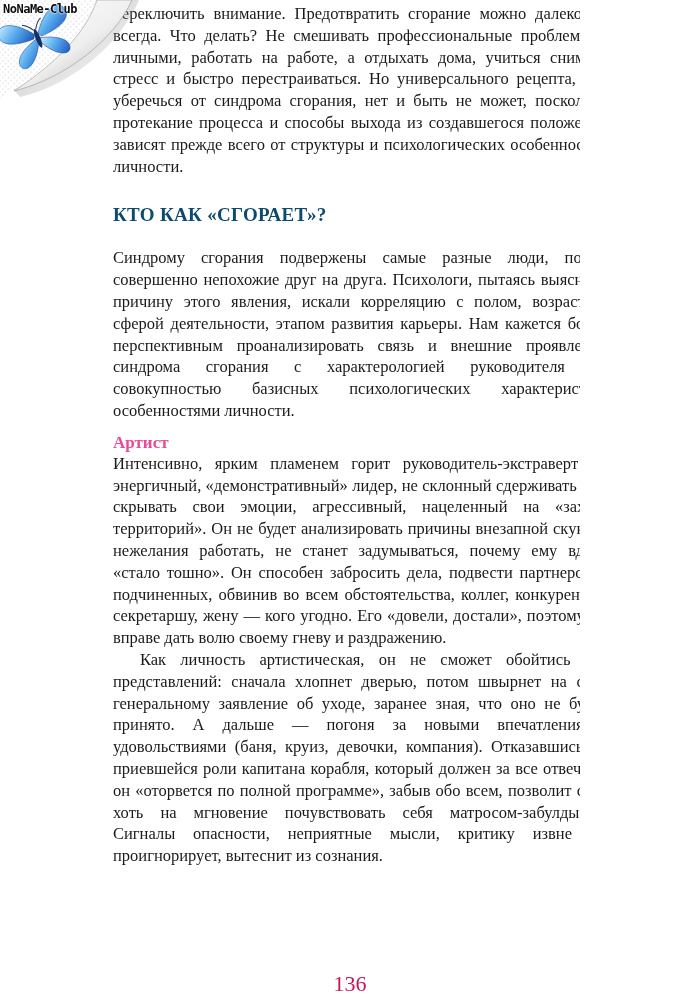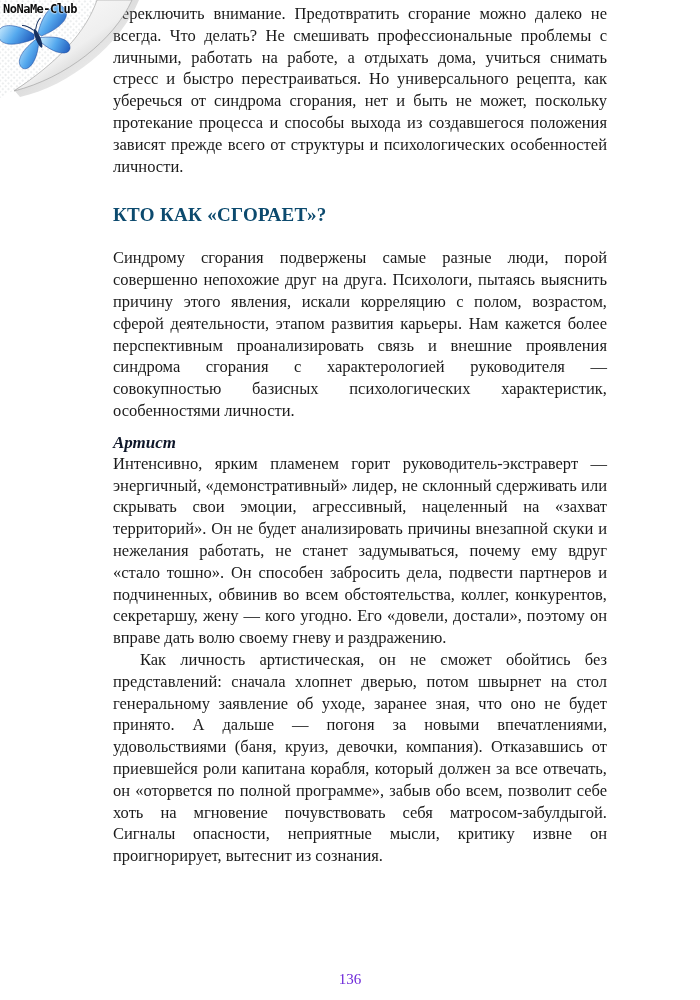--- a/index.html
+++ b/index.html
@@ -7,21 +7,20 @@
     padding: 0;
     background: #ffffff;
   }
   .page {
     position: relative;
     width: 580px;
     height: 1000px;
     background: #ffffff;
     overflow: hidden;
     font-family: "Liberation Serif", serif;
-    padding-left: 35px;
   }
 
   
   .text-column {
     position: absolute;
     left: 113px;
     top: 3px;
     width: 494px;
     color: #1a1a1a;
   }
@@ -37,22 +36,21 @@
     margin: 27px 0 21px 0;
     font-size: 19px;
     font-weight: bold;
     letter-spacing: 0.3px;
     color: #0c4a6e;
   }
   .subsection-title {
     margin: 11px 0 0 0;
     font-size: 17px;
     font-weight: bold;
-    color: #0f172a;
-    font-style: italic;
+    color: #ec4899;
   }
   .indent-first {
     text-indent: 27px;
   }
 
   
   .watermark {
     position: absolute;
     top: 0;
     left: 0;
@@ -78,22 +76,22 @@
     white-space: nowrap;
   }
 
   
   .page-number {
     position: absolute;
     top: 971px;
     left: 0;
     width: 700px;
     text-align: center;
-    font-size: 15px;
-    color: #6d28d9;
+    font-size: 22px;
+    color: #be185d;
   }
 </style>
 </head>
 <body>
 
 <div class="page">
 
   <div class="watermark">
     <svg viewBox="0 0 140 110">
       <defs>

